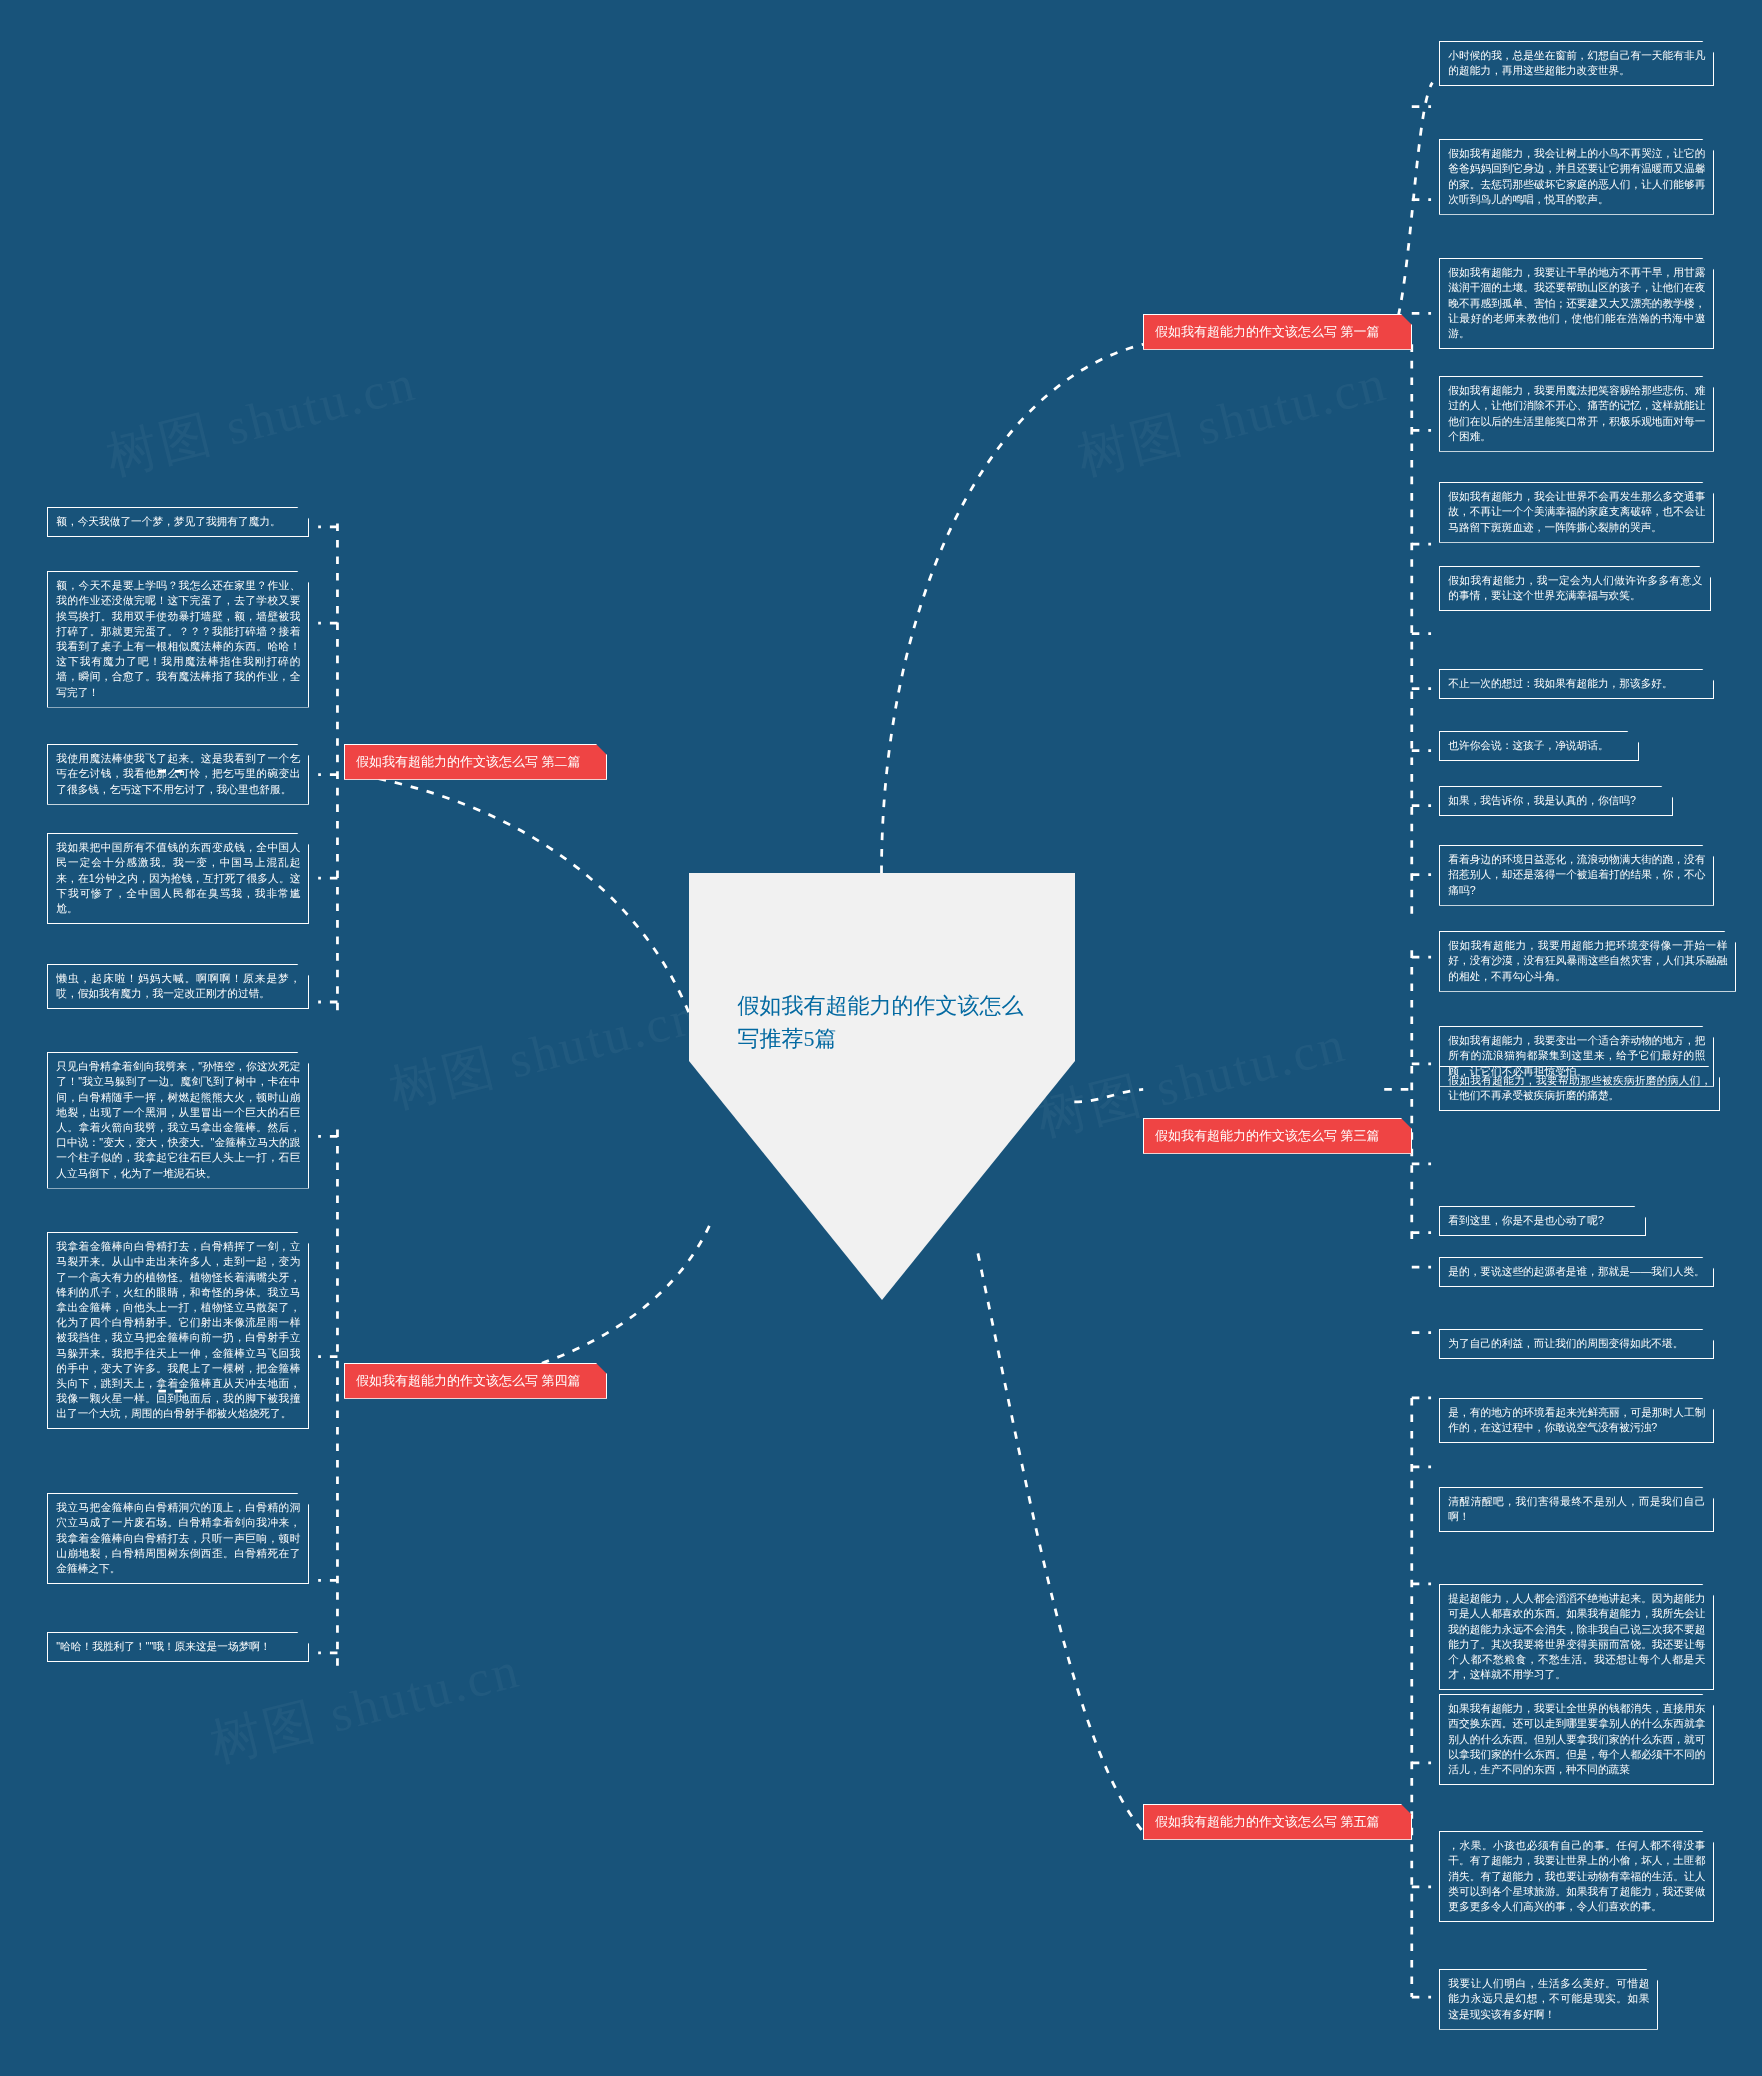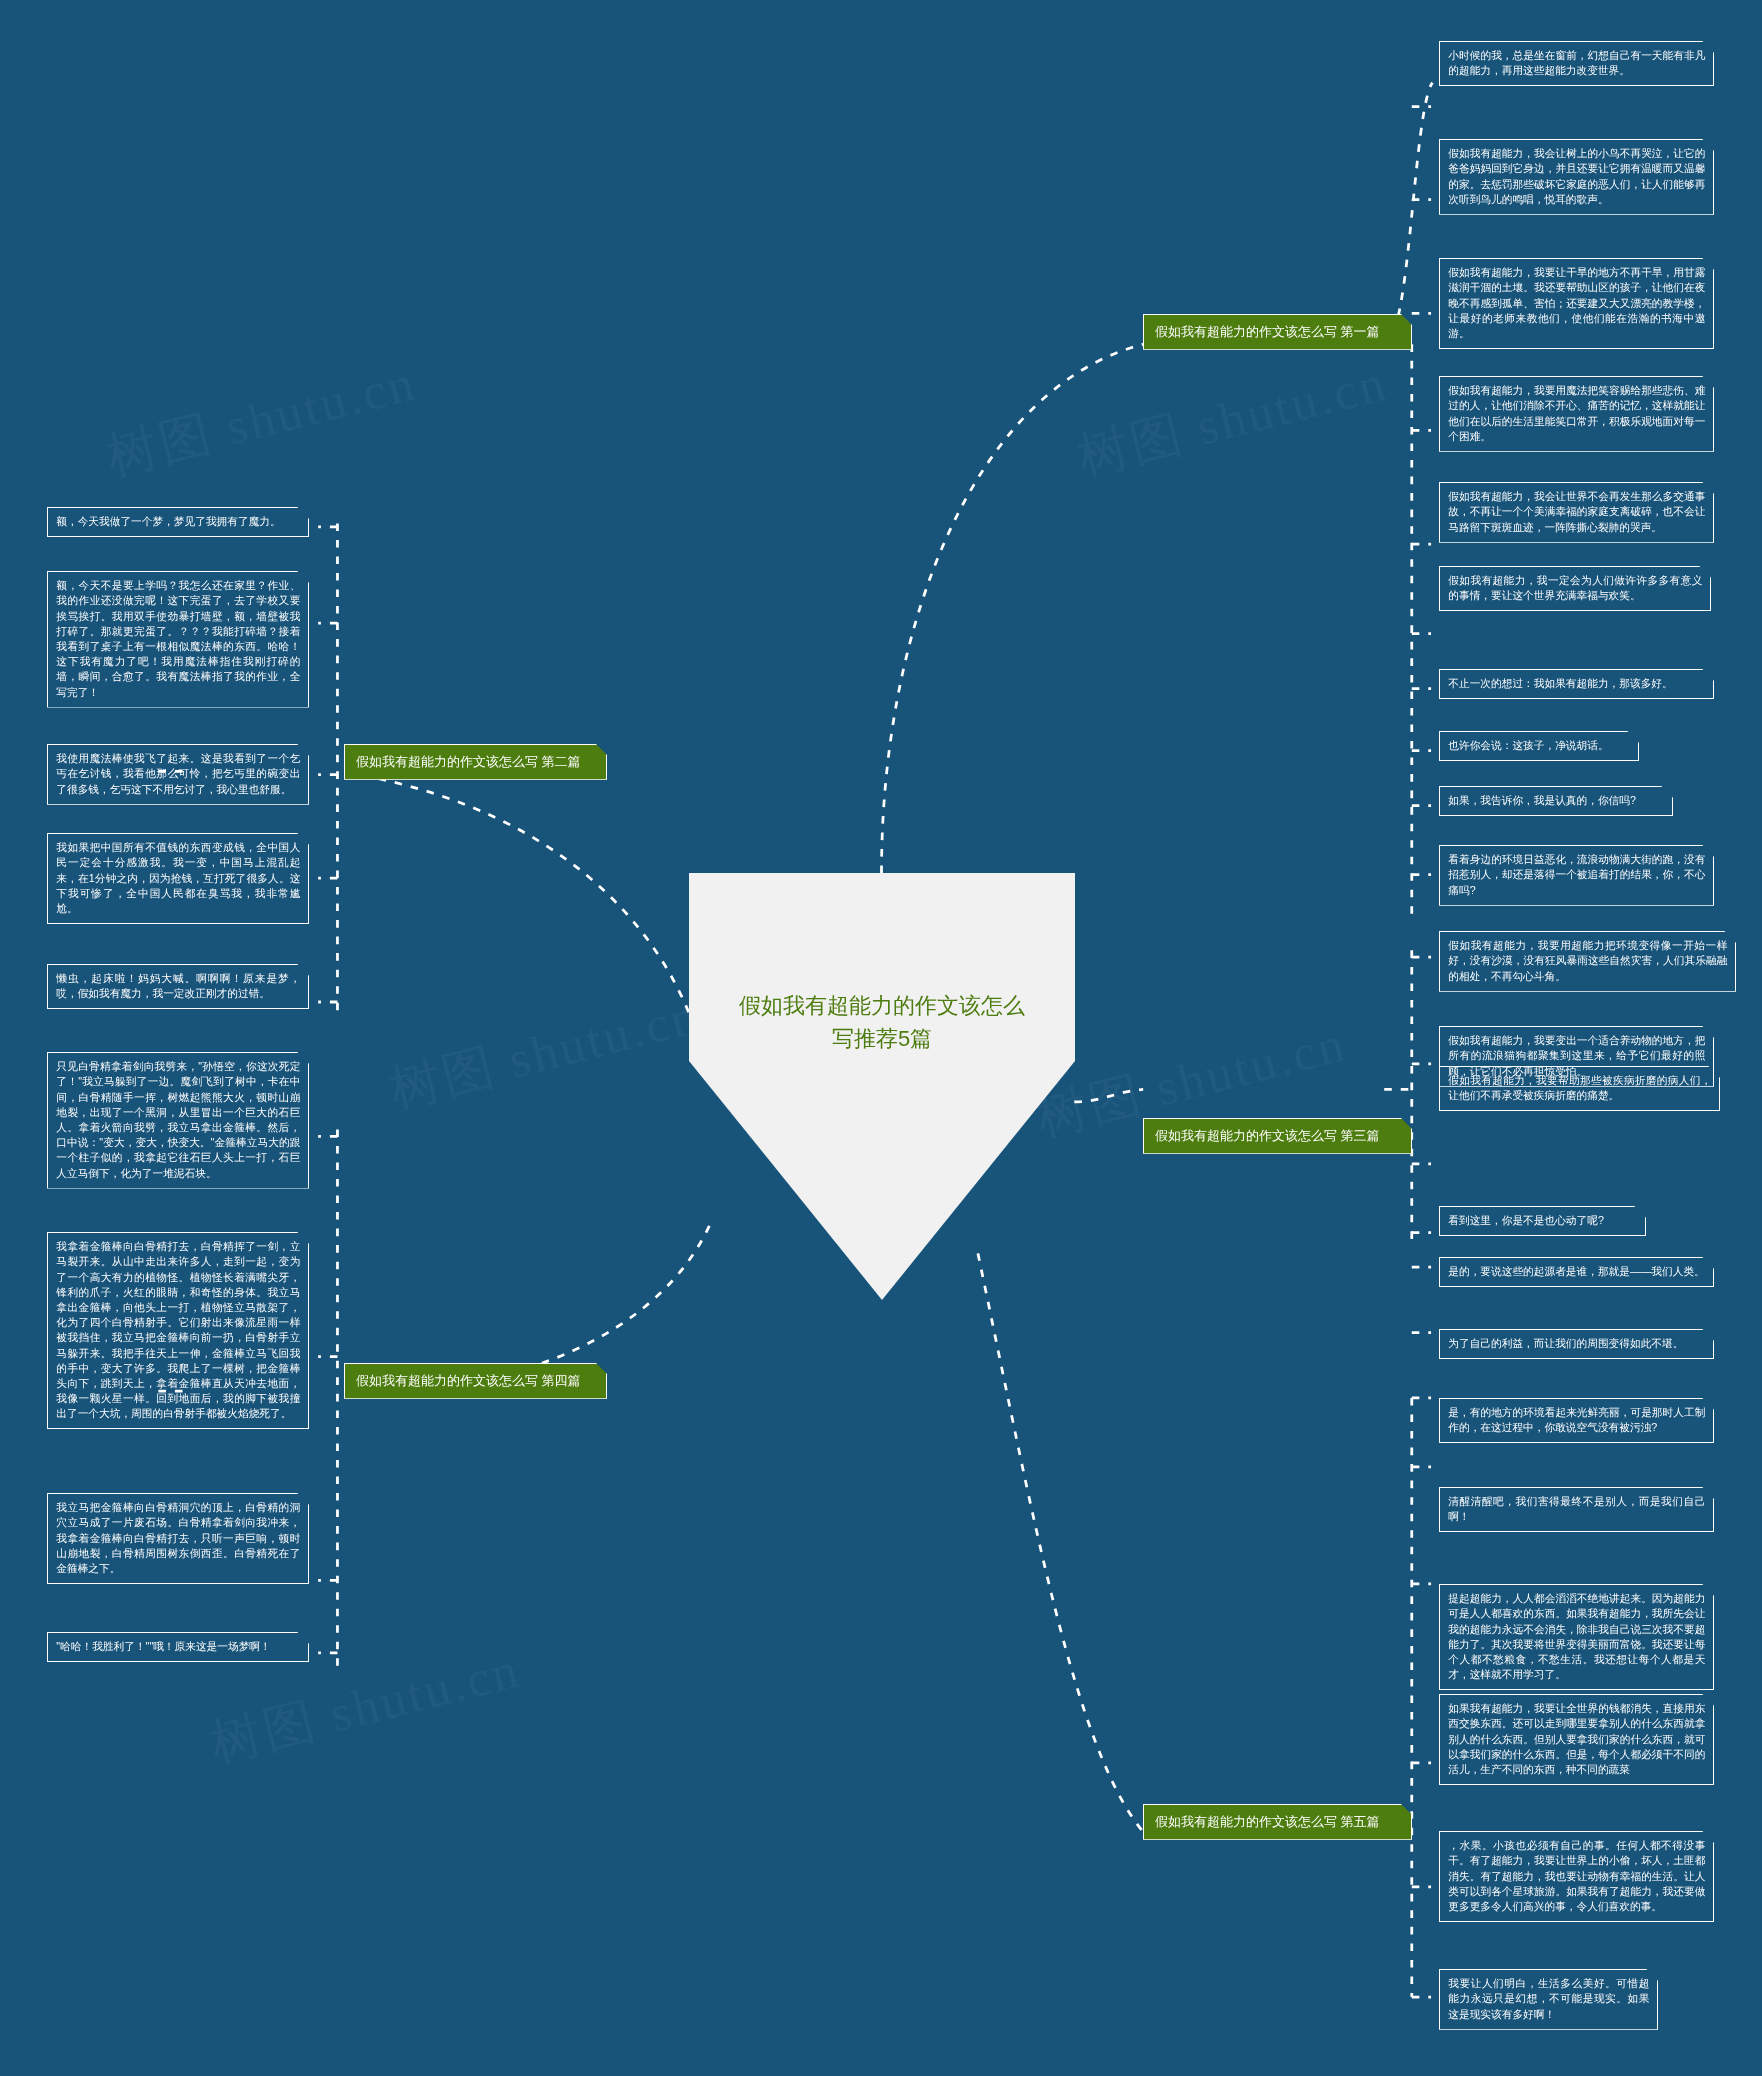--- a/index.html
+++ b/index.html
@@ -21,27 +21,27 @@
 
   
   .center-node{
     position:absolute;left:689px;top:873px;width:386px;height:427px;
     background:#f1f1f1;
     -webkit-clip-path:polygon(50% 0,100% 0,100% 44%,50% 100%,0 44%,0 0);
     clip-path:polygon(50% 0,100% 0,100% 44%,50% 100%,0 44%,0 0);
     display:flex;align-items:flex-start;justify-content:center;
   }
   .center-label{
-    margin-top:116px;width:289px;text-align:center;
-    color:#4d7c0f;font-size:22px;line-height:1.5;
+    margin-top:116px;width:289px;
+    color:#0369a1;font-size:22px;line-height:1.5;font-family:Liberation Serif, serif;
   }
 
   
   .branch{
-    position:absolute;background:#4d7c0f;color:#fff;
+    position:absolute;background:#ef4444;color:#fff;
     border:1.4px solid #fff;
     font-size:13px;line-height:1.38;padding:7.6px 11px 8.3px 11px;
     box-sizing:border-box;
     -webkit-clip-path:polygon(0 0, calc(100% - 11px) 0, 100% 11px, 100% 100%, 0 100%);
     clip-path:polygon(0 0, calc(100% - 11px) 0, 100% 11px, 100% 100%, 0 100%);
   }
   .branch .dia{
     position:absolute;width:11px;height:11px;background:#fff;
     transform:rotate(45deg);top:50%;margin-top:-5.5px;
   }

